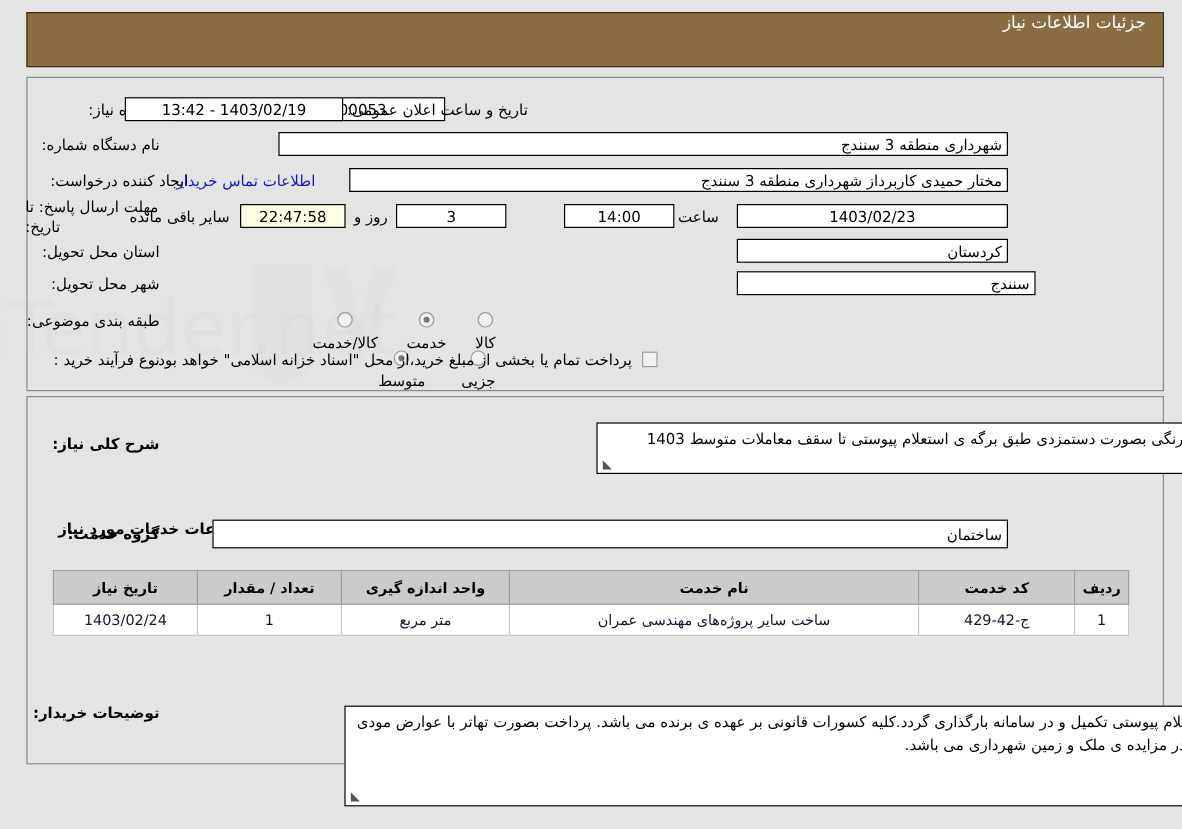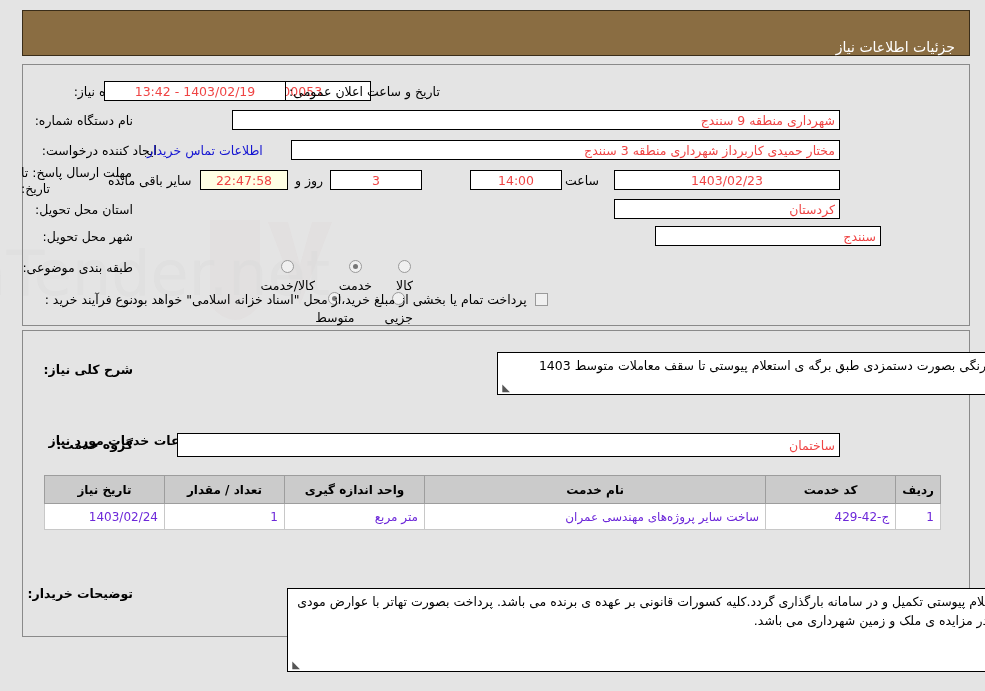--- a/index.html
+++ b/index.html
@@ -25,21 +25,21 @@
   }
 
   
   .titlebar {
     position: absolute;
     left: 22px; top: 10px;
     width: 948px; height: 46px;
     background: #8a6d42;
     border: 1px solid #3a2d19;
     display: flex;
-    align-items: flex-end;
+    align-items: flex-start;
     justify-content: flex-start;
     padding: 0 14px;
     z-index: 2;
   }
   .titlebar .t {
     color: #ffffff;
     font-size: 14px;
   }
 
   
@@ -60,21 +60,21 @@
     color: #000;
     white-space: nowrap;
   }
   .fld {
     border: 1px solid #000;
     background: #ffffff;
     height: 20px;
     line-height: 19px;
     padding: 0 4px;
     font-size: 12.5px;
-    color: #ef4444;
+    color: #000000;
     text-align: center;
     white-space: nowrap;
     overflow: hidden;
   }
   .fld.rt { text-align: right; }
   .fld.cream { background: #ffffe4; }
   .plain { font-size: 12.5px; white-space: nowrap; }
   .link {
     color: #1414d2;
     font-size: 12.5px;
@@ -146,22 +146,23 @@
     height: 28px;
     padding: 0 6px;
     text-align: center;
     color: #000;
     white-space: nowrap;
   }
   table.grid td {
     border: 1px solid #c8c8c8;
     height: 26px;
     padding: 0 6px;
+    text-align: center;
     background: #ffffff;
-    color: #6d28d9;
+    color: #0f172a;
     white-space: nowrap;
   }
 
   
   .btn {
     position: absolute;
     border: 1px solid #000;
     height: 22px;
     line-height: 20px;
     text-align: center;
@@ -192,41 +193,41 @@
   <div class="panel" id="panel-top"></div>
 
   <div class="abs lbl" style="right:852px; top:84px; width:110px;">شماره نیاز:</div>
   <div class="abs fld" style="right:614px; top:81px; width:225px;">1103005601000053</div>
 
   <div class="abs lbl" style="right:697px; top:84px; width:0;"></div>
   <div class="abs lbl" style="left:289px; top:84px;">تاریخ و ساعت اعلان عمومی:</div>
   <div class="abs fld" style="left:104px; top:81px; width:182px;">1403/02/19 - 13:42</div>
 
   <div class="abs lbl" style="right:852px; top:113px; width:120px;">نام دستگاه شماره:</div>
-  <div class="abs fld rt" style="left:232px; top:110px; width:608px;">شهرداری منطقه 9 سنندج</div>
+  <div class="abs fld rt" style="left:232px; top:110px; width:608px;">شهرداری منطقه 3 سنندج</div>
 
   <div class="abs lbl" style="right:828px; top:143px; width:130px;">ایجاد کننده درخواست:</div>
   <div class="abs fld rt" style="left:291px; top:140px; width:549px;">مختار حمیدی کاربرداز شهرداری منطقه 3 سنندج</div>
   <div class="abs link" style="left:147px; top:143px;">اطلاعات تماس خریدار</div>
 
   <div class="abs lbl" style="right:852px; top:165px; width:112px; line-height:16px; white-space:normal; text-align:left;">مهلت ارسال پاسخ: تا تاریخ:</div>
   <div class="abs fld" style="left:614px; top:170px; width:226px;">1403/02/23</div>
   <div class="abs plain" style="left:565px; top:173px;">ساعت</div>
   <div class="abs fld" style="left:470px; top:170px; width:92px;">14:00</div>
 
   <div class="abs fld" style="left:330px; top:170px; width:92px;">3</div>
   <div class="abs plain" style="left:295px; top:173px;">روز و</div>
   <div class="abs fld cream" style="left:200px; top:170px; width:88px;">22:47:58</div>
   <div class="abs plain" style="left:108px; top:173px;">سایر باقی مانده</div>
 
   <div class="abs lbl" style="right:852px; top:202px; width:120px;">استان محل تحویل:</div>
   <div class="abs fld rt" style="left:614px; top:199px; width:226px;">کردستان</div>
 
   <div class="abs lbl" style="right:852px; top:229px; width:120px;">شهر محل تحویل:</div>
-  <div class="abs fld rt" style="left:614px; top:226px; width:226px;margin-left:41px;">سنندج</div>
+  <div class="abs fld rt" style="left:614px; top:226px; width:249px;">سنندج</div>
 
   <div class="abs lbl" style="right:852px; top:260px; width:125px;">طبقه بندی موضوعی:</div>
   <div class="abs radgrp" style="right:572px; top:260px; gap:24px;">
     <span class="ritem">
       <span class="radio"></span>
       <span class="plain">کالا</span>
     </span>
     <span class="ritem">
       <span class="radio on"></span>
       <span class="plain">خدمت</span>

